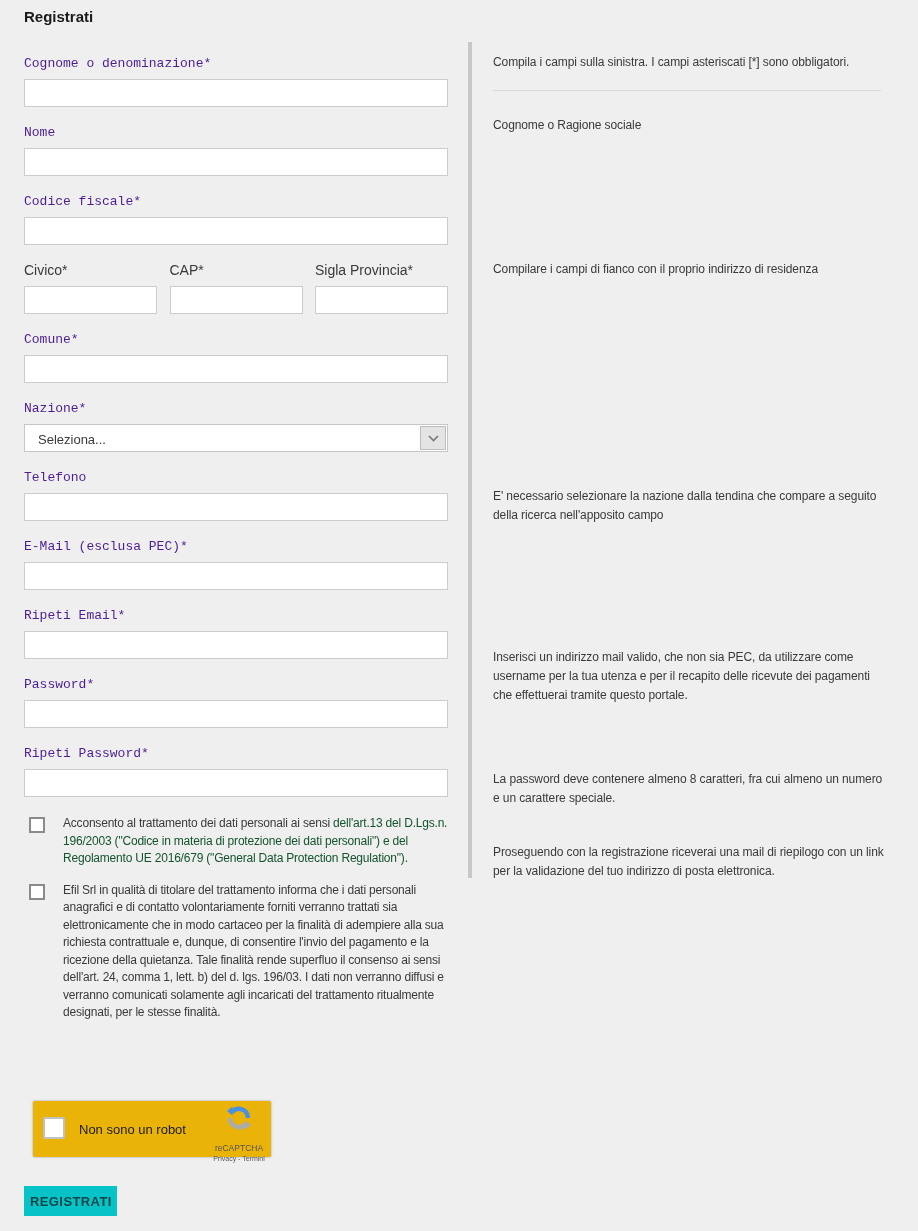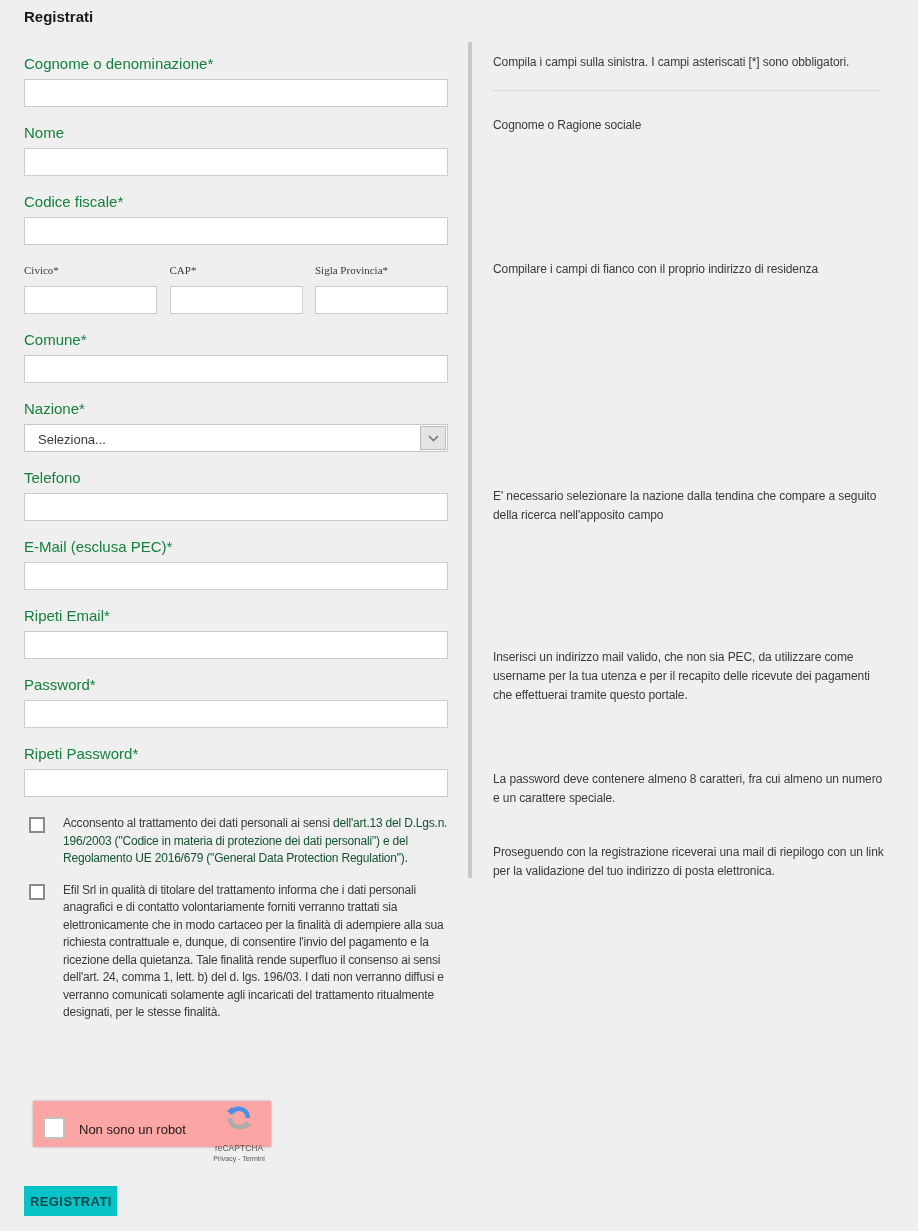--- a/index.html
+++ b/index.html
@@ -9,47 +9,47 @@
     font-family:"Liberation Sans","DejaVu Sans",sans-serif;
     color:#3a3a3a;position:relative;
   }
   .page{position:relative;width:918px;height:1231px;overflow:hidden;}
 
   
   .form-col{position:absolute;left:24px;top:8px;width:424px;}
   h1.page-title{margin:0 0 30px 0;font-size:15px;line-height:18px;font-weight:bold;color:#1a1a1a;}
 
   .fgroup{margin-bottom:18px;}
-  .fgroup label{display:block;font-size:15px;line-height:15px;margin-bottom:8px;color:#15803d;}
+  .fgroup label{display:block;font-size:13px;line-height:15px;margin-bottom:8px;color:#4c1d95;font-family:Liberation Mono, monospace;}
   .tinput{
     display:block;width:100%;height:28px;box-sizing:border-box;
     background:#fff;border:1px solid #cccccc;padding:0 8px;
     font:13px "Liberation Sans","DejaVu Sans",sans-serif;color:#333;outline:none;
   }
   .row3{display:flex;justify-content:space-between;margin-bottom:18px;}
   .row3 .cell{width:133px;}
-  .row3 .cell label{display:block;font-size:11px;line-height:15px;margin-bottom:8px;color:#3a3a3a;font-family:Liberation Serif, serif;}
+  .row3 .cell label{display:block;font-size:14px;line-height:15px;margin-bottom:8px;color:#3a3a3a;}
 
   .select-box{position:relative;height:28px;background:#fff;border:1px solid #c6c6c6;box-sizing:border-box;cursor:pointer;}
   .sel-text{position:absolute;left:13px;top:7px;font-size:13px;color:#3a3a3a;}
   .sel-arrow{
     position:absolute;top:1px;right:1px;bottom:1px;width:26px;
     background:#e4e4e4;border:1px solid #bdbdbd;box-sizing:border-box;
     display:flex;align-items:center;justify-content:center;
   }
 
   .consent{display:flex;margin-bottom:14px;}
   .consent:first-of-type{margin-top:-4px;}
   .cbox{flex:0 0 auto;width:12px;height:12px;border:2px solid #8b8b8b;background:#fff;margin:2px 18px 0 5px;cursor:pointer;}
   .ctext{font-size:12px;line-height:17.5px;letter-spacing:-0.2px;width:396px;color:#3a3a3a;}
   .ctext a{color:#14532d;text-decoration:none;cursor:pointer;}
 
   .captcha{
-    position:absolute;left:8px;top:1092px;width:240px;height:48px;box-sizing:border-box;
-    background:#fca5a5;border:1px solid #d5d5d5;border-radius:3px;box-shadow:0 0 3px rgba(0,0,0,0.06);
+    position:absolute;left:8px;top:1092px;width:240px;height:58px;box-sizing:border-box;
+    background:#eab308;border:1px solid #d5d5d5;border-radius:3px;box-shadow:0 0 3px rgba(0,0,0,0.06);
   }
   .cap-check{position:absolute;left:10px;top:16px;width:22px;height:22px;box-sizing:border-box;border:2px solid #c1c1c1;border-radius:2px;background:#fff;cursor:pointer;}
   .cap-label{position:absolute;left:46px;top:21px;font-size:13px;color:#1b1b1b;}
   .cap-right{position:absolute;right:3px;top:3px;width:58px;text-align:center;}
   .cap-logo{display:block;margin:0 auto;}
   .cap-brand{font-size:8.5px;color:#555;margin-top:11px;}
   .cap-links{font-size:7px;color:#555;margin-top:2px;cursor:pointer;}
 
   .submit-btn{
     position:absolute;left:0;top:1178px;width:93px;height:30px;

